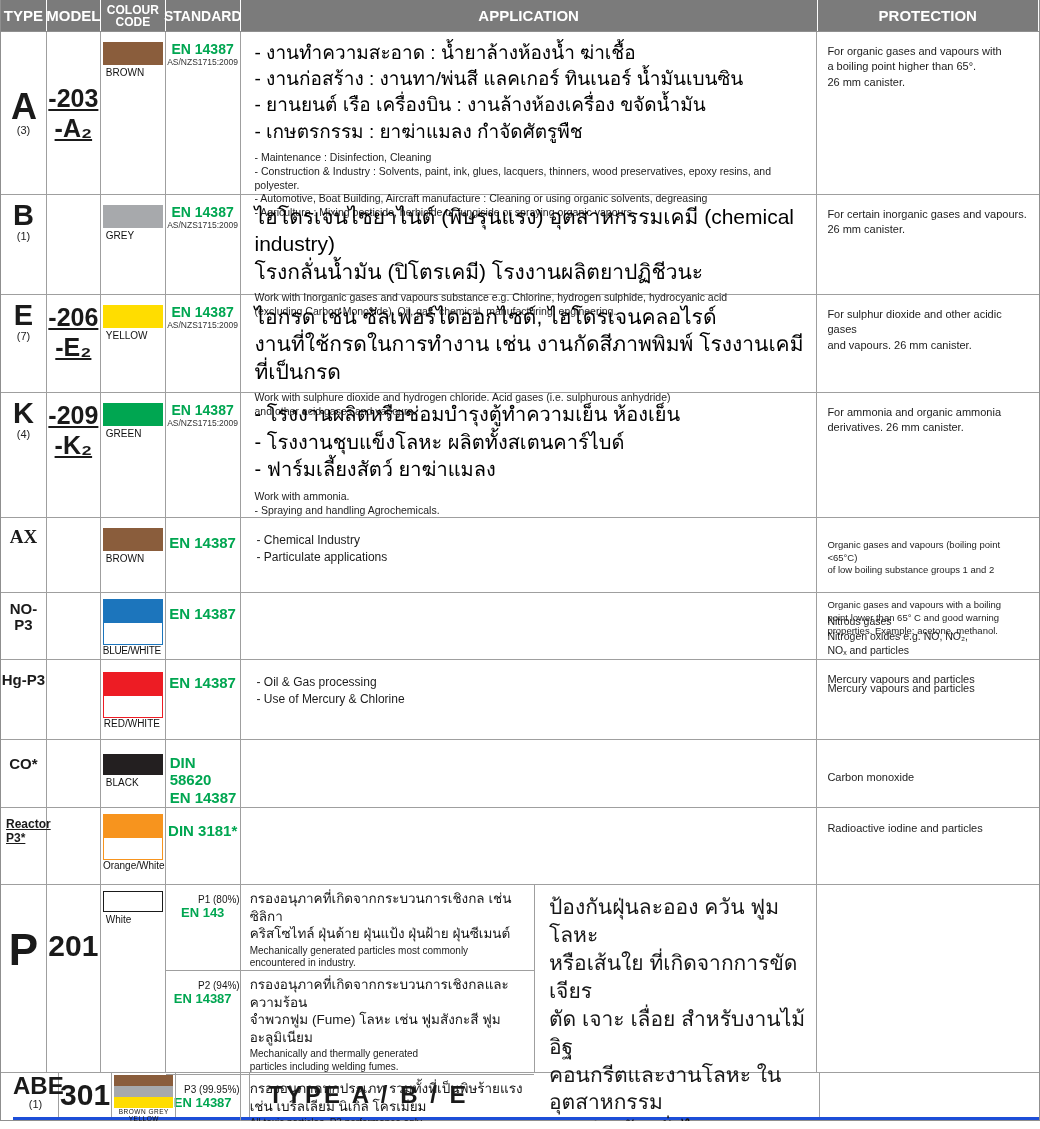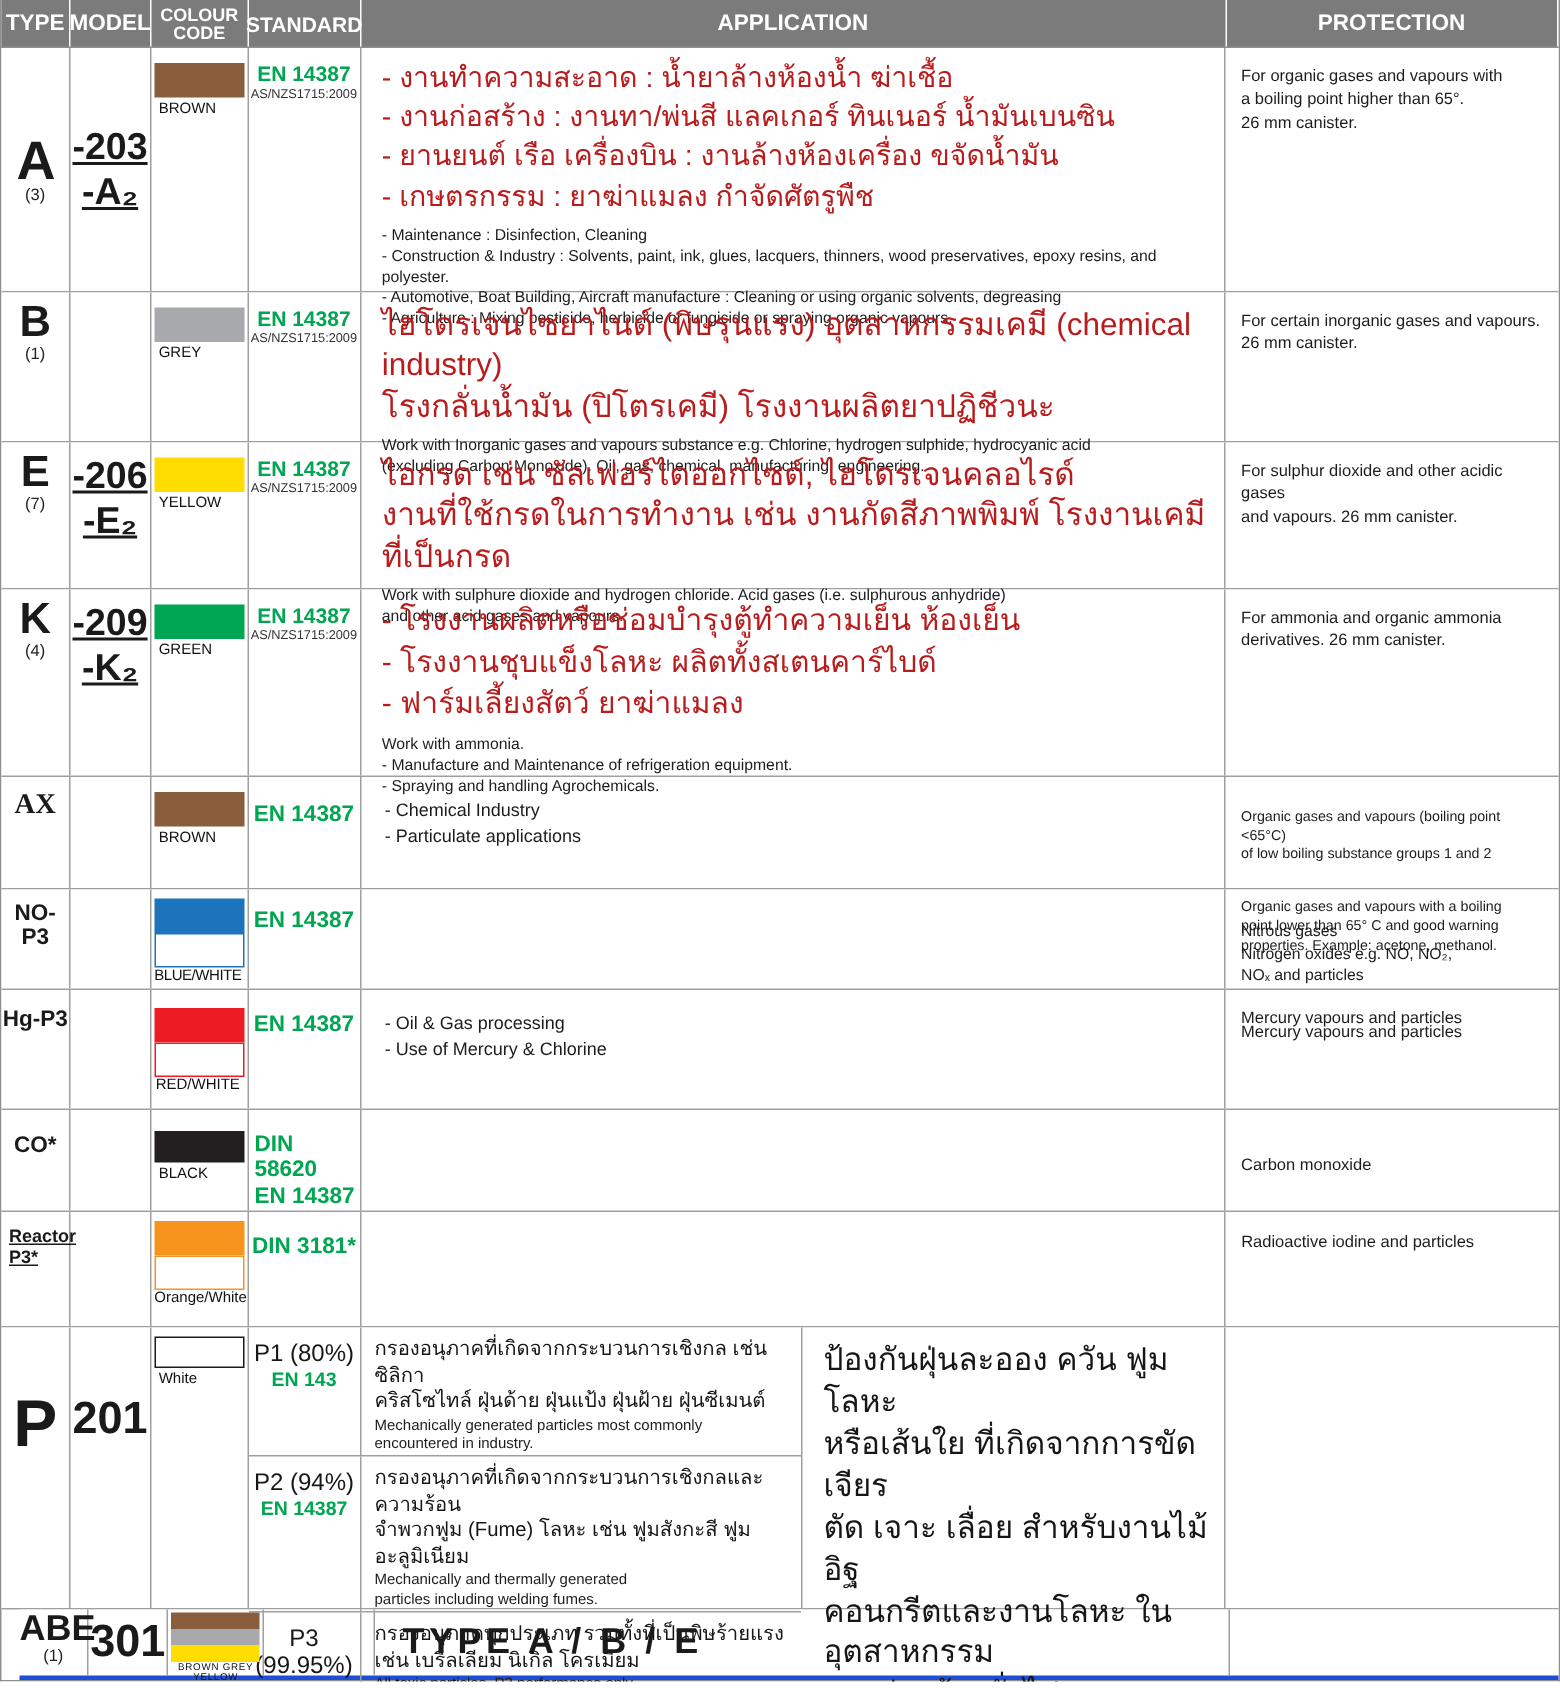--- a/index.html
+++ b/index.html
@@ -65,41 +65,41 @@
 
   
   .std-wrap { padding-top: 9px; }
   .std-en { font-size: 14px; font-weight: bold; line-height: 1.15; }
   .std-en-lg { font-size: 15px; }
   .std-sub { font-size: 8.5px; color: #333; }
   .std-left { text-align: left; padding-left: 4px; padding-top: 14px; white-space: pre-line; }
 
   
   .app-pad { padding: 8px 8px 0 14px; }
-  .thai-lines { font-size: 19px; line-height: 1.38; color: #b91c1c; }
+  .thai-lines { font-size: 19px; line-height: 1.38; color: #000000; }
   .thai-lines-lg { font-size: 21px; line-height: 1.3; }
   .app-en { font-size: 10.5px; line-height: 1.32; color: #1c1c1c; margin-top: 6px; }
   .app-en-only { font-size: 12px; line-height: 1.45; color: #1c1c1c; padding: 14px 8px 0 16px; }
   .app-abe { font-size: 24px; font-weight: bold; letter-spacing: 3px; padding: 8px 0 0 18px; }
 
   
   .prot { font-size: 11px; line-height: 1.4; padding: 12px 10px 0 10px; white-space: pre-line; color: #1c1c1c; }
   .prot-sm { font-size: 9.5px; line-height: 1.35; padding: 8px 8px 0 10px; }
   .prot-sm .para + .para { margin-top: 9px; }
   .prot-no .para1 { font-size: 10.5px; line-height: 1.35; white-space: pre-line; }
   .prot-no .para2 { font-size: 11px; margin-top: 9px; }
   .pad-co { padding-top: 30px; }
   .pad-re { padding-top: 13px; }
 
   
   .c-pfilters { width: 370px; display: flex; flex-direction: column; }
   .p-sub { display: flex; border-bottom: 1px solid #9f9f9f; flex: 1; }
   .p-sub:last-child { border-bottom: none; }
   .p-grade { width: 75px; border-right: 1px solid #9f9f9f; text-align: center; padding-top: 9px; }
-  .p-grade .grade { font-size: 16px; color: #161616; }
+  .p-grade .grade { font-size: 10px; color: #161616; text-align: right; }
   .p-grade .std { font-size: 13px; font-weight: bold; }
   .p-desc { flex: 1; padding: 5px 6px 0 9px; }
   .p-desc .thai { font-size: 13.5px; line-height: 1.3; white-space: pre-line; color: #161616; }
   .p-desc .en { font-size: 10px; line-height: 1.28; white-space: pre-line; margin-top: 2px; color: #1c1c1c; }
   .c-psummary { width: 283px; padding: 8px 10px 0 14px; }
   .psum-thai { font-size: 21px; line-height: 1.33; white-space: pre-line; color: #161616; }
 </style>
 </head>
 <body>
 
@@ -239,21 +239,20 @@
       </div>
     </div>
     <div class="cell c-app app-pad">
       <div class="thai-lines" style="font-size:20px;">
         <div>- โรงงานผลิตหรือซ่อมบำรุงตู้ทำความเย็น ห้องเย็น</div>
         <div>- โรงงานชุบแข็งโลหะ ผลิตทั้งสเตนคาร์ไบด์</div>
         <div>- ฟาร์มเลี้ยงสัตว์ ยาฆ่าแมลง</div>
       </div>
       <div class="app-en">
         <div>Work with ammonia.</div>
-        <div>- Manufacture and Maintenance of refrigeration equipment.</div>
         <div>- Spraying and handling Agrochemicals.</div>
       </div>
     </div>
     <div class="cell c-prot prot">For ammonia and organic ammonia
 derivatives. 26 mm canister.</div>
   </div>
 
   <div class="row h-ax">
     <div class="cell c-type">
       <div class="type-med" style="font-size:19px; padding-top:10px;font-family:Liberation Serif, serif;">AX</div>

